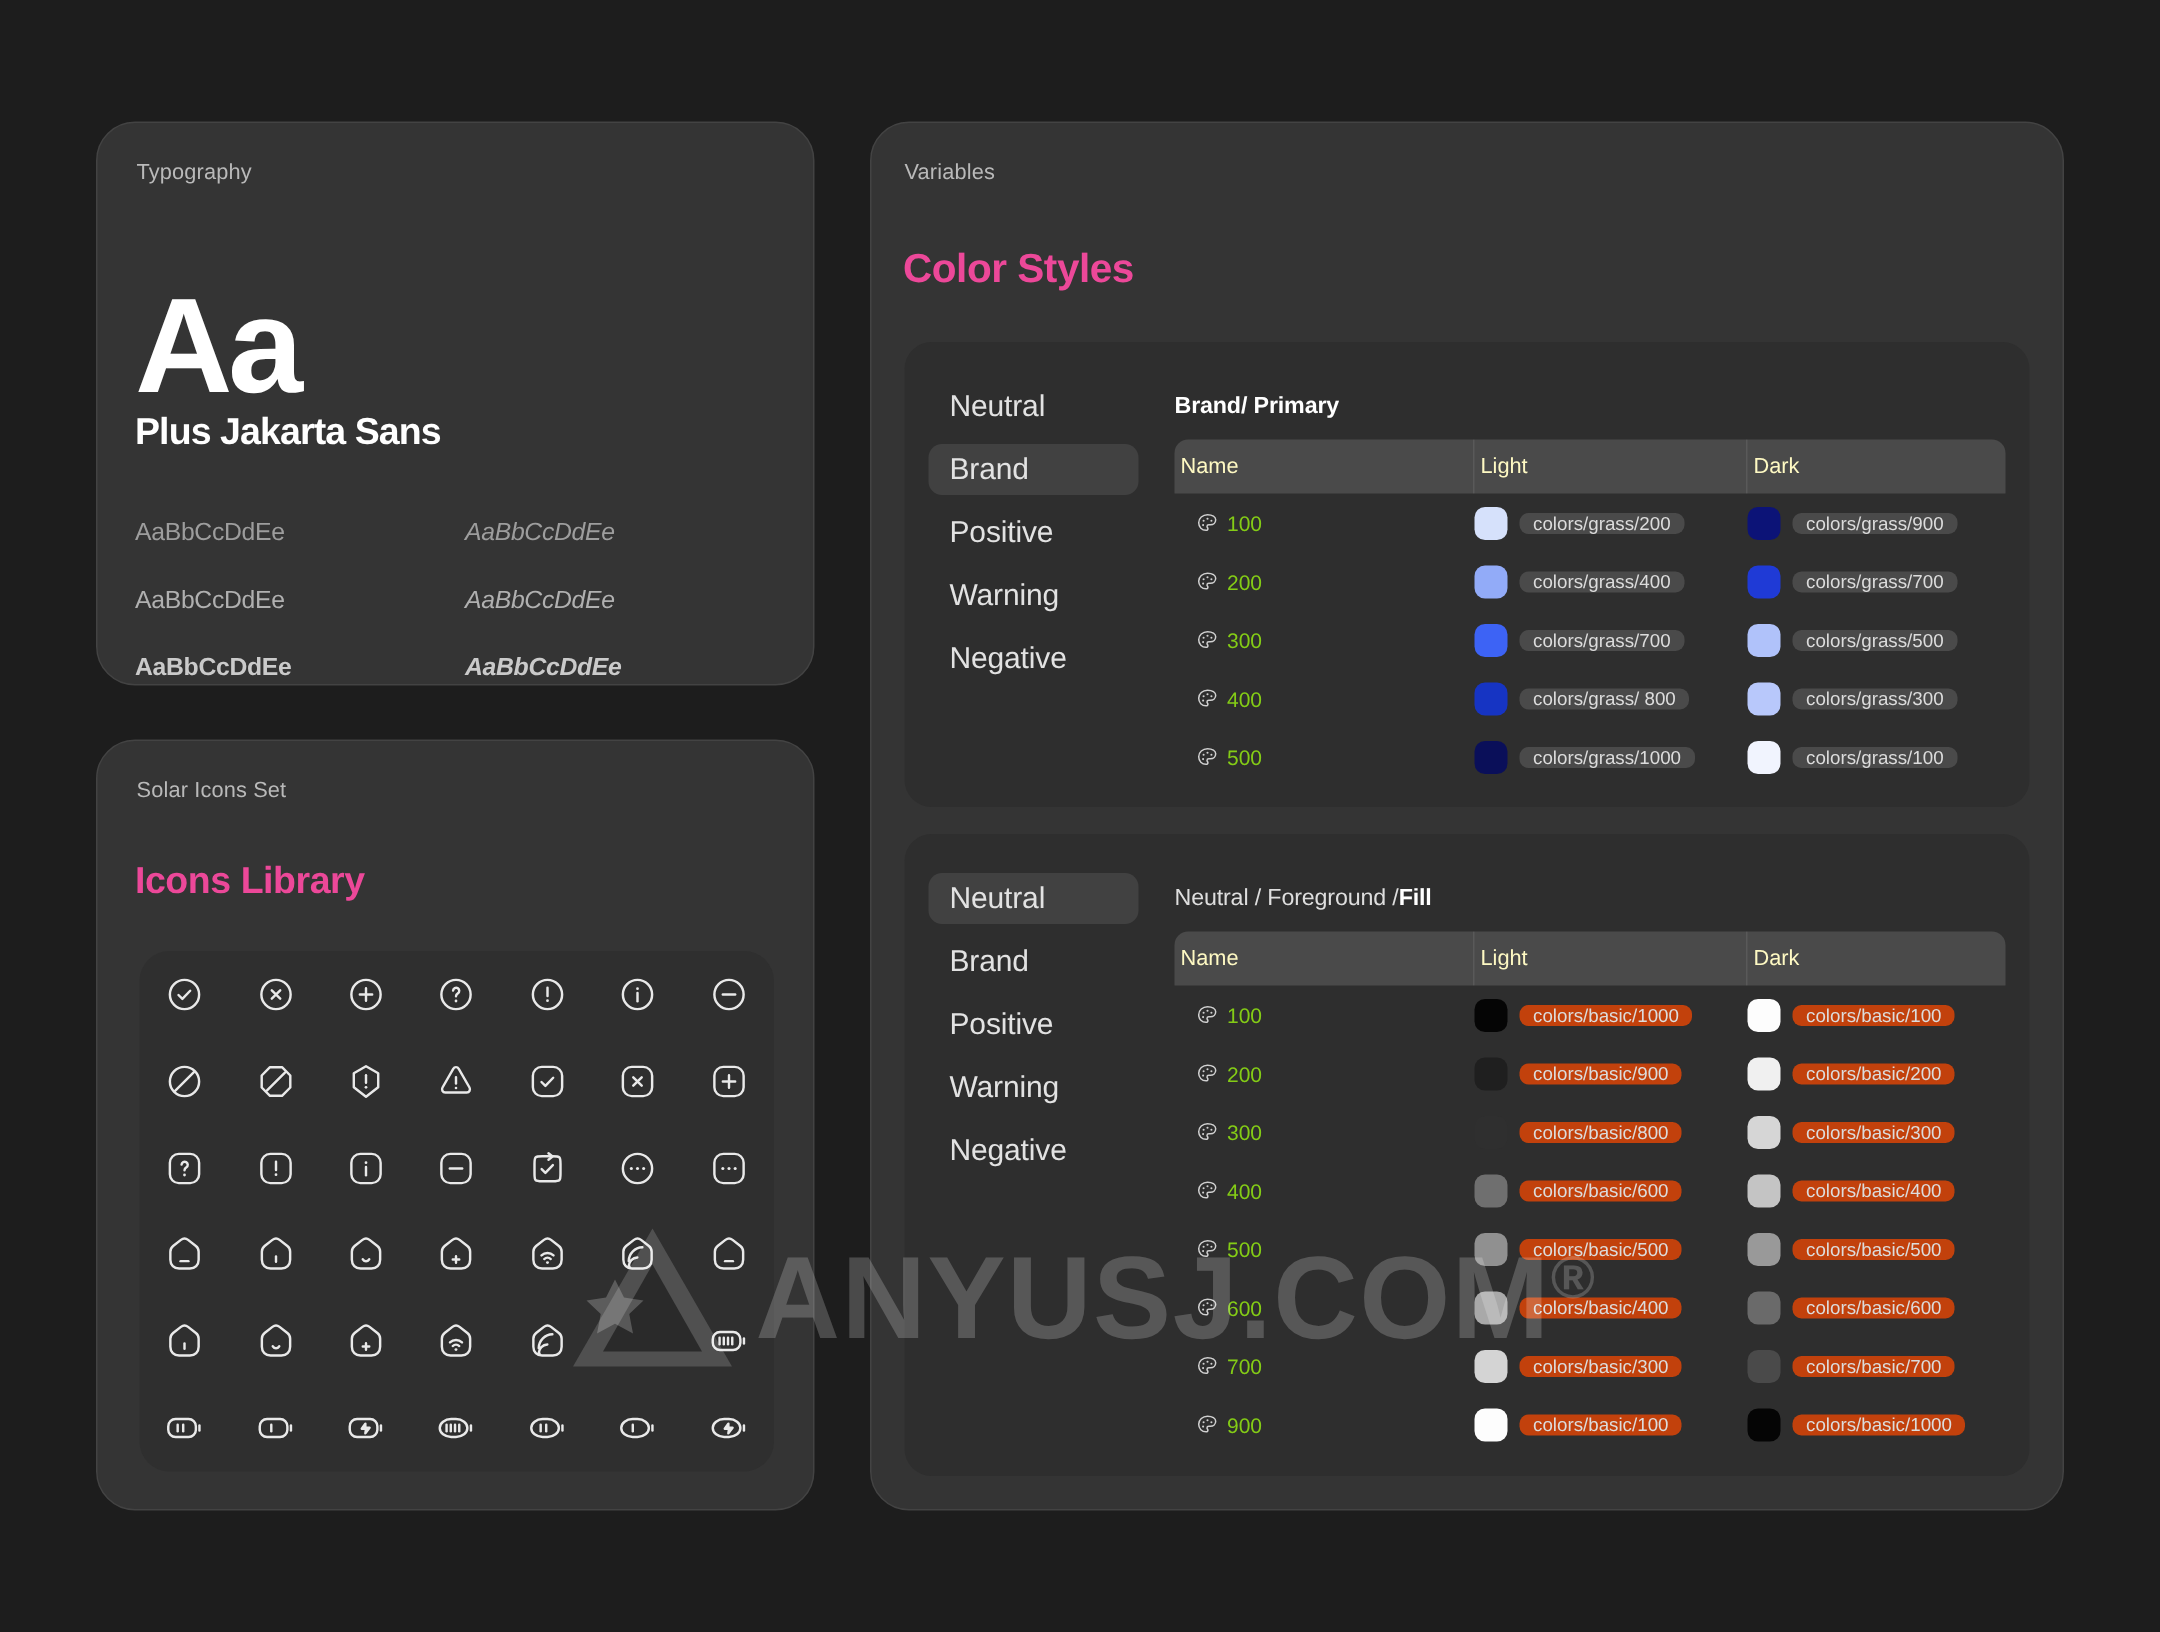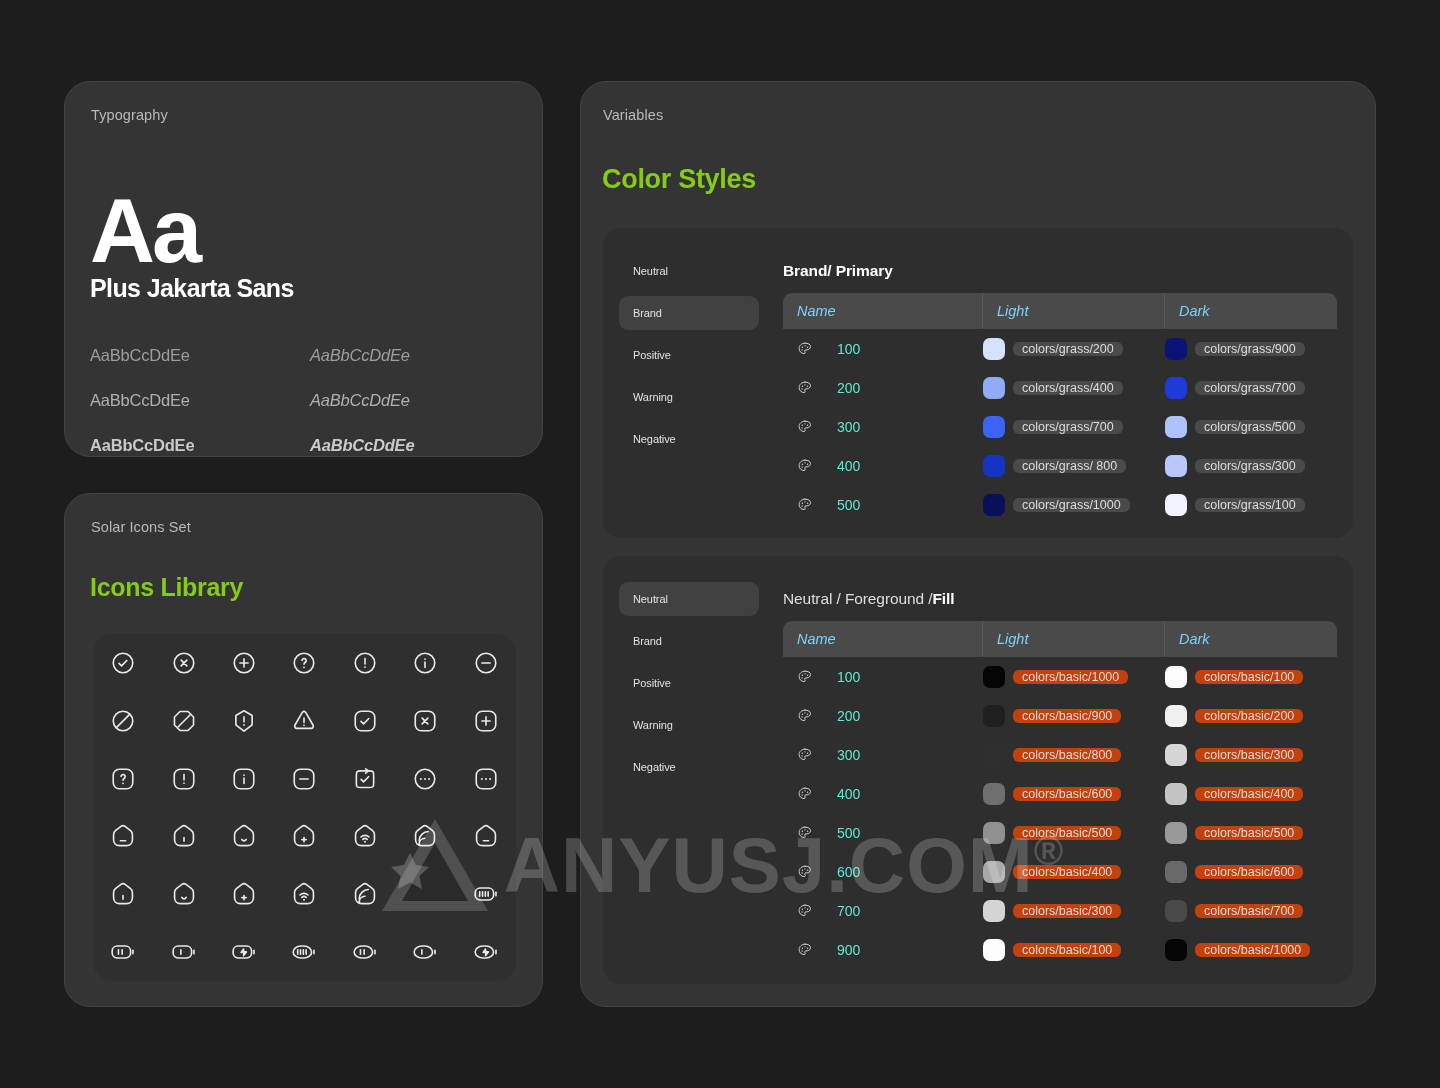--- a/index.html
+++ b/index.html
@@ -23,21 +23,21 @@
     border-radius: 26px;
   }
   .card-eyebrow {
     position: absolute;
     color: #b9b9b9;
     font-size: 14.5px;
     letter-spacing: .1px;
   }
   .card-title {
     position: absolute;
-    color: #84cc16;
+    color: #ec4899;
     font-weight: bold;
     letter-spacing: -.3px;
   }
 
   
   #card-typography { left: 64px; top: 81px; width: 479px; height: 376px; }
   #typo-eyebrow { left: 26px; top: 25px; }
   #typo-aa {
     position: absolute; left: 25px; top: 104px;
     color: #ffffff; font-size: 90px; font-weight: bold;
@@ -96,21 +96,21 @@
   }
   #panel-brand { left: 22px; top: 146px; width: 750px; height: 310px; }
   #panel-neutral { left: 22px; top: 474px; width: 750px; height: 428px; }
 
   .panel-nav { position: absolute; left: 16px; top: 26px; width: 140px; }
   .nav-item {
     height: 34px;
     display: flex; align-items: center;
     padding: 0 14px;
     color: #e2e2e2;
-    font-size: 11px;
+    font-size: 20px;
     border-radius: 9px;
     margin-bottom: 8px;
     letter-spacing: -.1px;
   }
   .nav-item.active { background: #414141; }
 
   .panel-breadcrumb {
     position: absolute; left: 180px; top: 26px;
     color: #dedede; font-size: 15.5px; letter-spacing: -.1px;
     height: 34px; display: flex; align-items: center;
@@ -129,38 +129,37 @@
   .tbl-head {
     display: grid;
     grid-template-columns: 200px 182px 172px;
     background: #4a4a4a;
     border-radius: 9px 9px 0 0;
     height: 36px;
     overflow: hidden;
   }
   .th {
     display: flex; align-items: center;
-    padding-left: 14px;
-    color: #7dd3fc;
+    padding-left: 4px;
+    color: #fef9c3;
     font-size: 14.5px;
     border-right: 1px solid #595959;
-    font-style: italic;
   }
   .th:last-child { border-right: none; text-align: right; }
 
   .tbl-row {
     display: grid;
     grid-template-columns: 200px 182px 172px;
     height: 39px;
     align-items: center;
   }
   .cell-name {
-    display: flex; align-items: center; gap: 24px;
+    display: flex; align-items: center; gap: 5px;
     padding-left: 14px;
-    color: #5eead4; font-size: 14px;
+    color: #84cc16; font-size: 14px;
   }
   .cell-color { display: flex; align-items: center; gap: 8px; }
   .swatch {
     width: 22px; height: 22px;
     border-radius: 7px;
     flex: 0 0 auto;
   }
   .chip {
     display: inline-flex; align-items: center;
     height: 14px;

